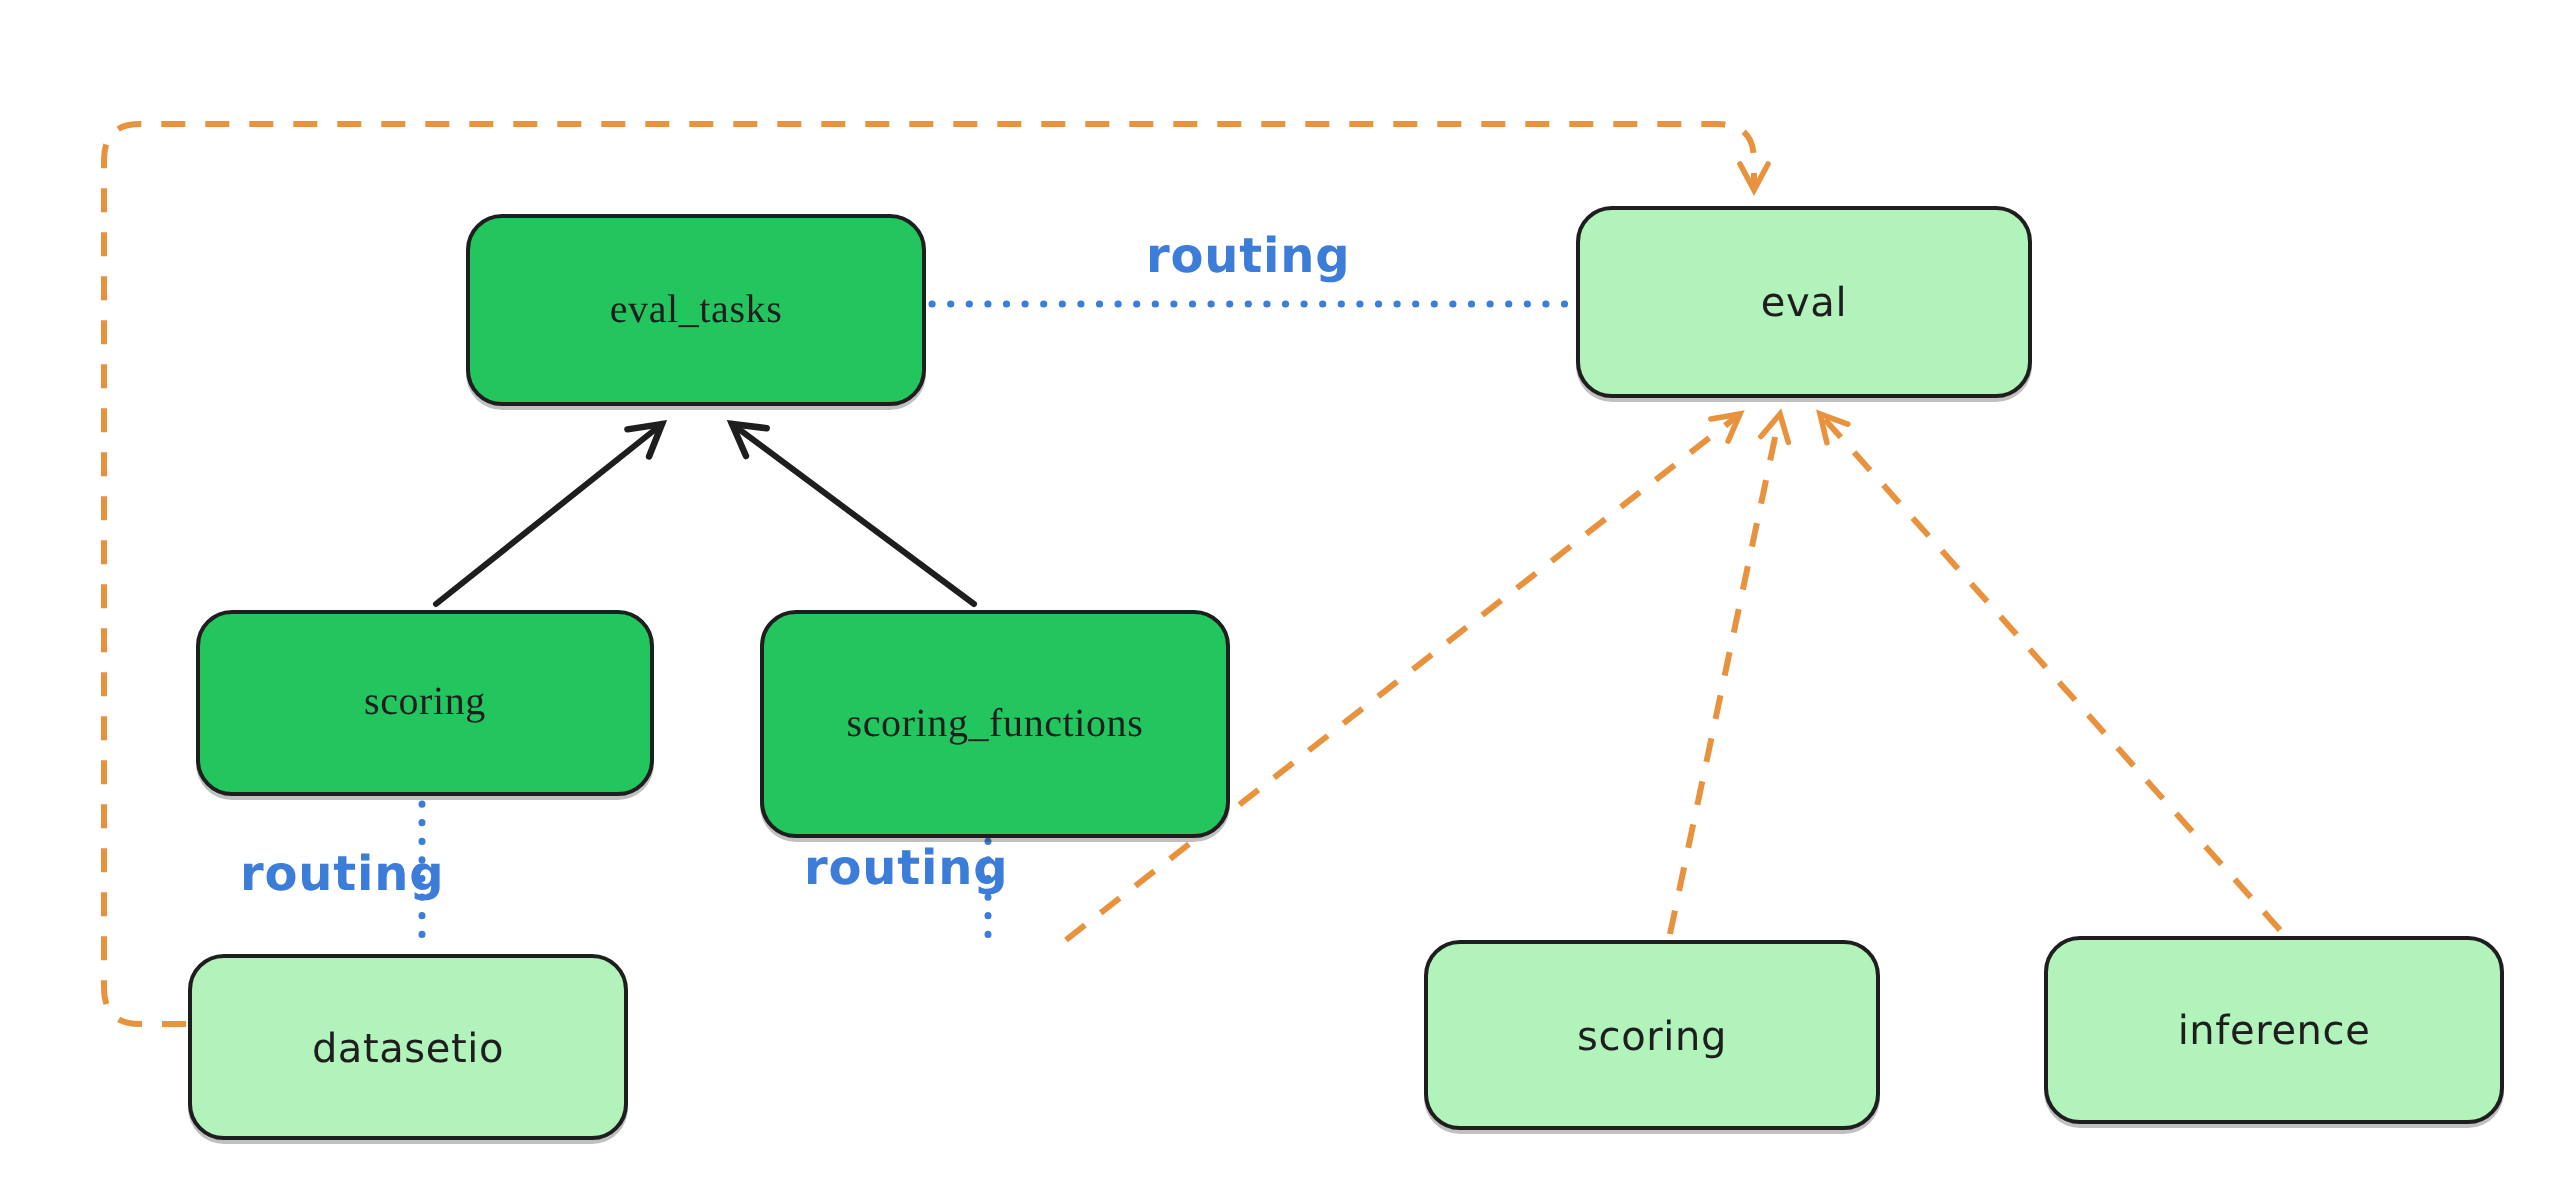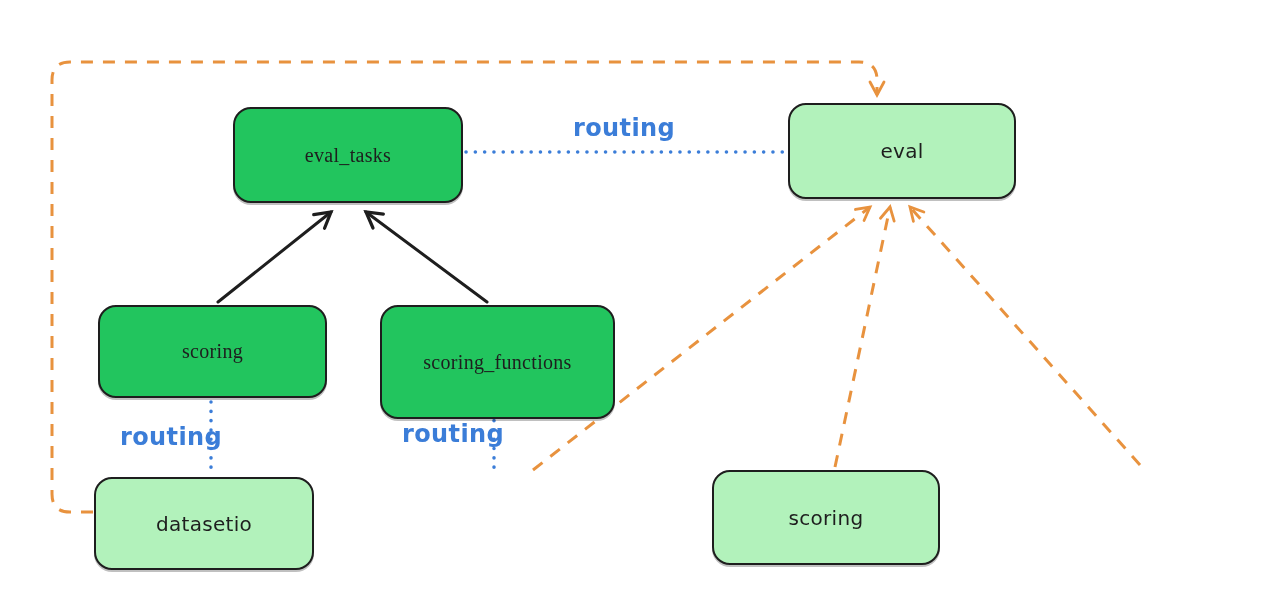--- a/index.html
+++ b/index.html
@@ -86,18 +86,21 @@
 
   <div class="node node-green" style="left:94px; top:477px; width:220px; height:93px;">
     <span>datasetio</span>
   </div>
 
 
   <div class="node node-green" style="left:712px; top:470px; width:228px; height:95px;">
     <span>scoring</span>
   </div>
 
+  <div class="node node-green" style="left:1022px; top:468px; width:230px; height:94px;">
+    <span>inference</span>
+  </div>
 
   <div class="edge-label" style="left:573px; top:114px;">routing</div>
   <div class="edge-label" style="left:120px; top:423px;">routing</div>
   <div class="edge-label" style="left:402px; top:420px;">routing</div>
 
 </div>
 
 </body></html>

